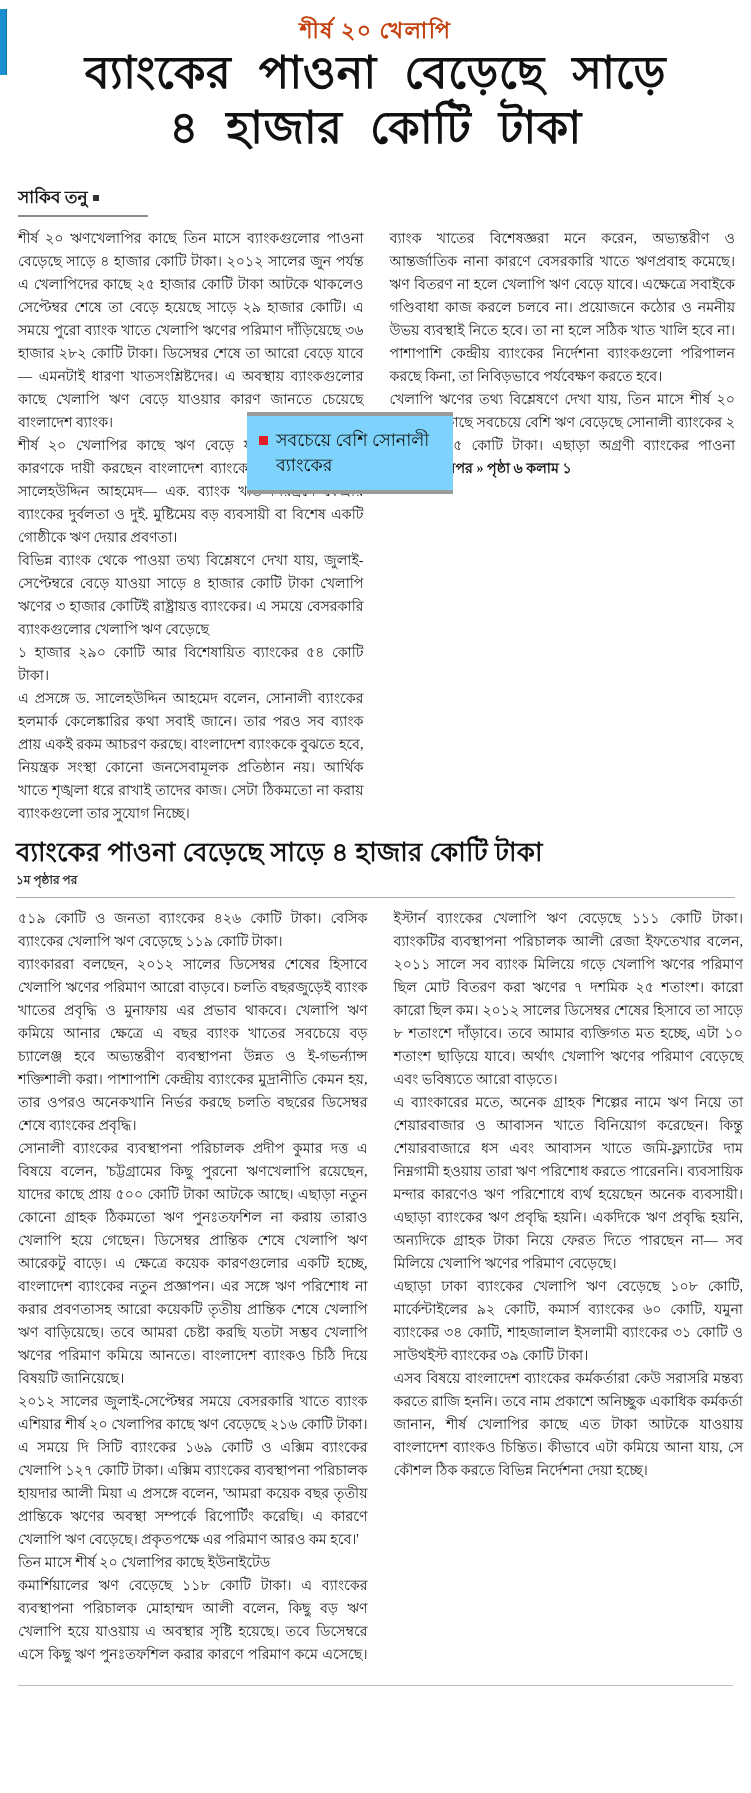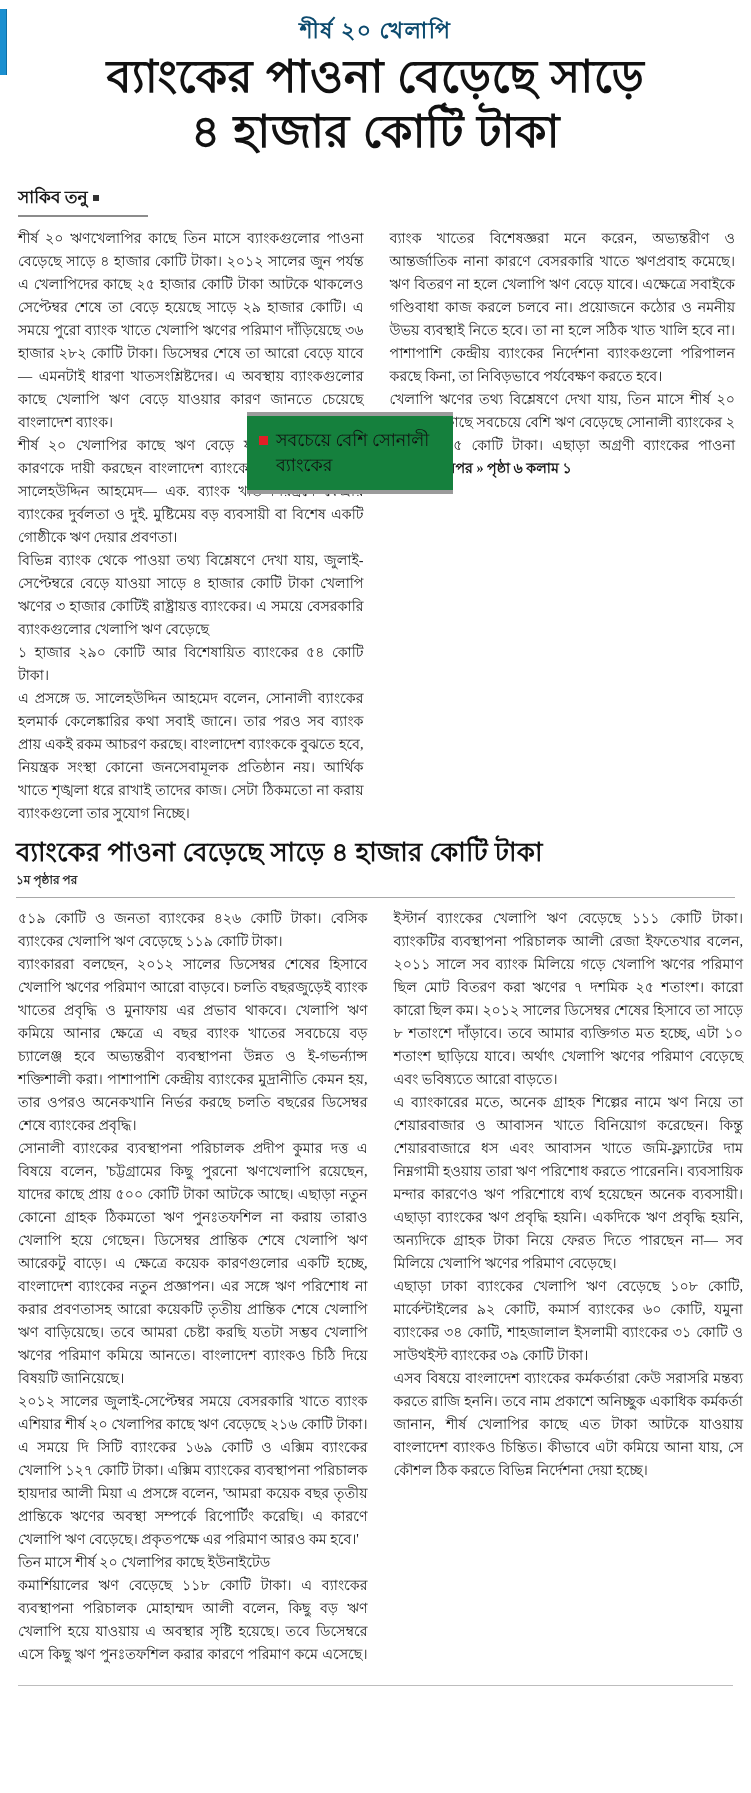--- a/index.html
+++ b/index.html
@@ -32,26 +32,26 @@
   
   .masthead {
     padding: 14px 18px 4px 18px;
     text-align: center;
   }
   .kicker {
     font-family: "Liberation Serif", "DejaVu Serif", serif;
     font-size: 22px;
     font-weight: bold;
     letter-spacing: 1.5px;
-    color: #0c4a6e;
+    color: #c2410c;
     line-height: 1.2;
     margin: 4px 0 6px 0;
   }
   .headline {
-    font-family: Liberation Sans, sans-serif;
+    font-family: Liberation Mono, monospace;
     font-weight: bold;
     font-size: 45px;
     line-height: 1.22;
     color: #111111;
     letter-spacing: 0.5px;
     margin: 0 0 4px 0;
     padding: 0 6px;
   }
 
   
@@ -106,21 +106,21 @@
     font-weight: bold;
     white-space: nowrap;
   }
 
   
   .pullquote {
     position: absolute;
     left: 247px;
     top: 412px;
     width: 206px;
-    background: #15803d;
+    background: #7dd3fc;
     border-top: 4px solid #9b9b9b;
     border-bottom: 4px solid #9b9b9b;
     padding: 12px 10px 12px 12px;
     box-sizing: border-box;
     z-index: 5;
   }
   .pq-item {
     display: flex;
     align-items: flex-start;
     gap: 8px;

